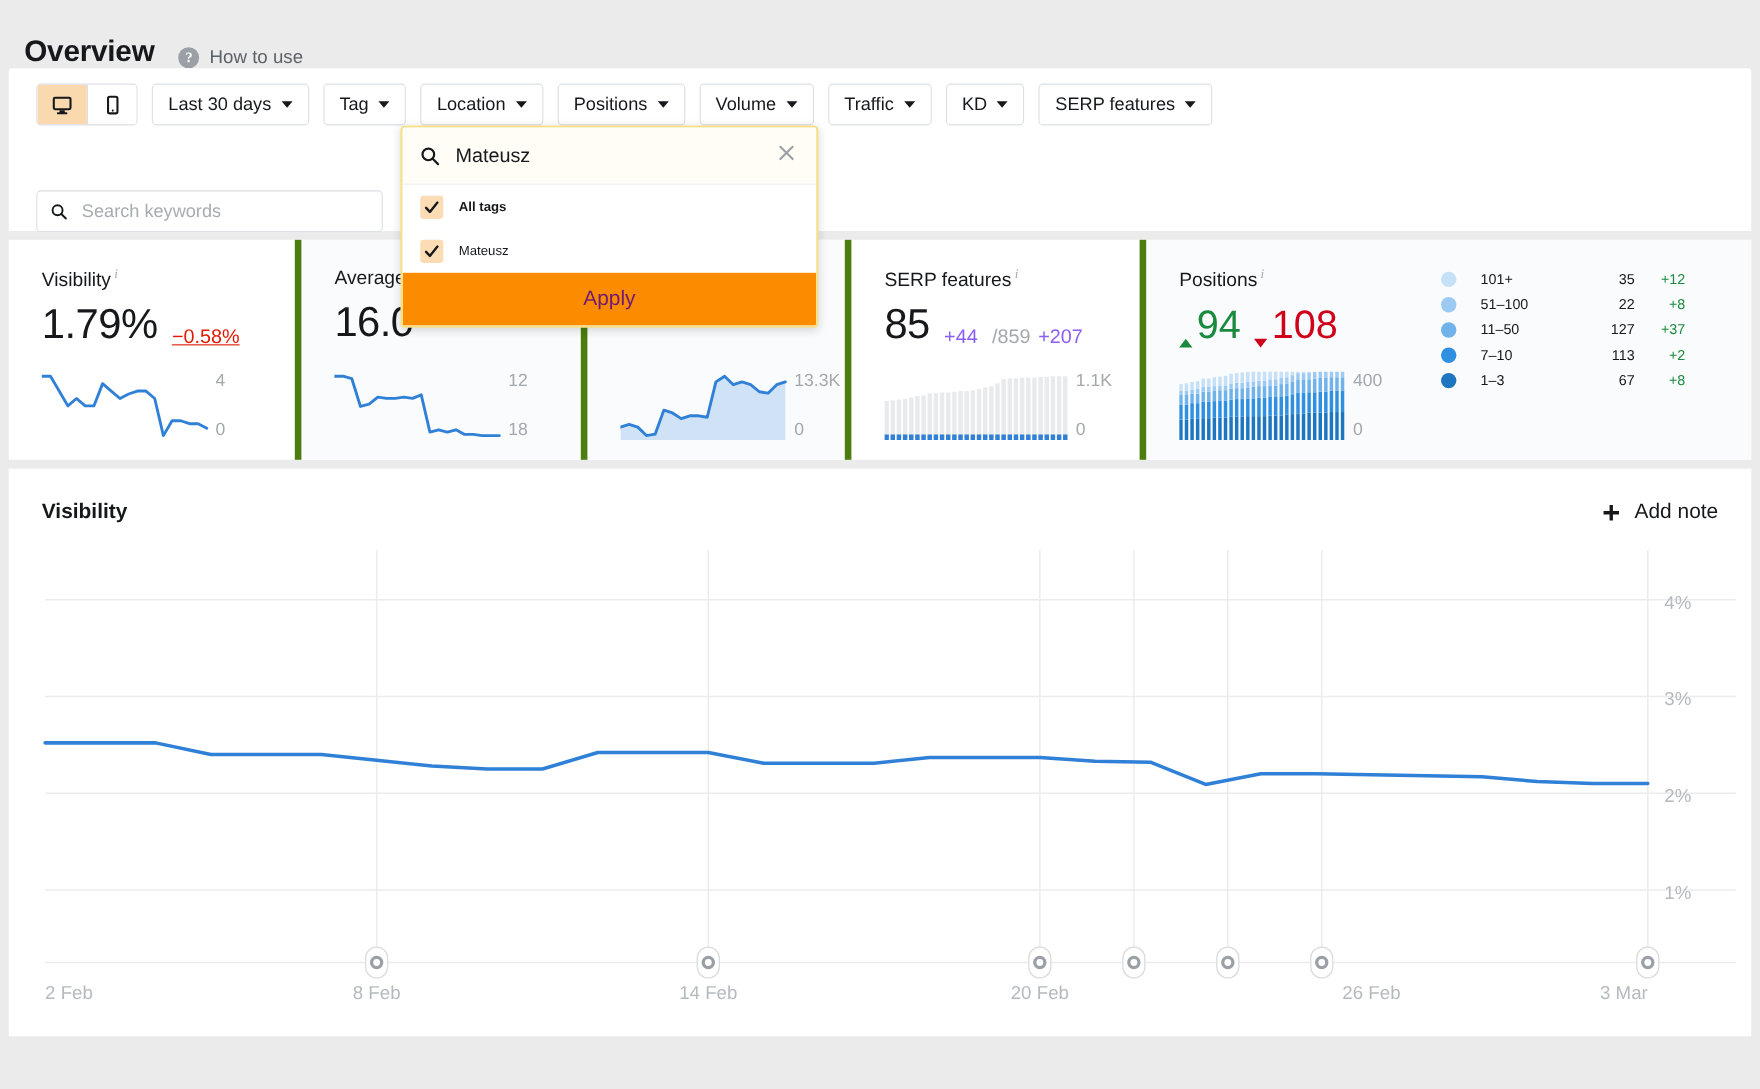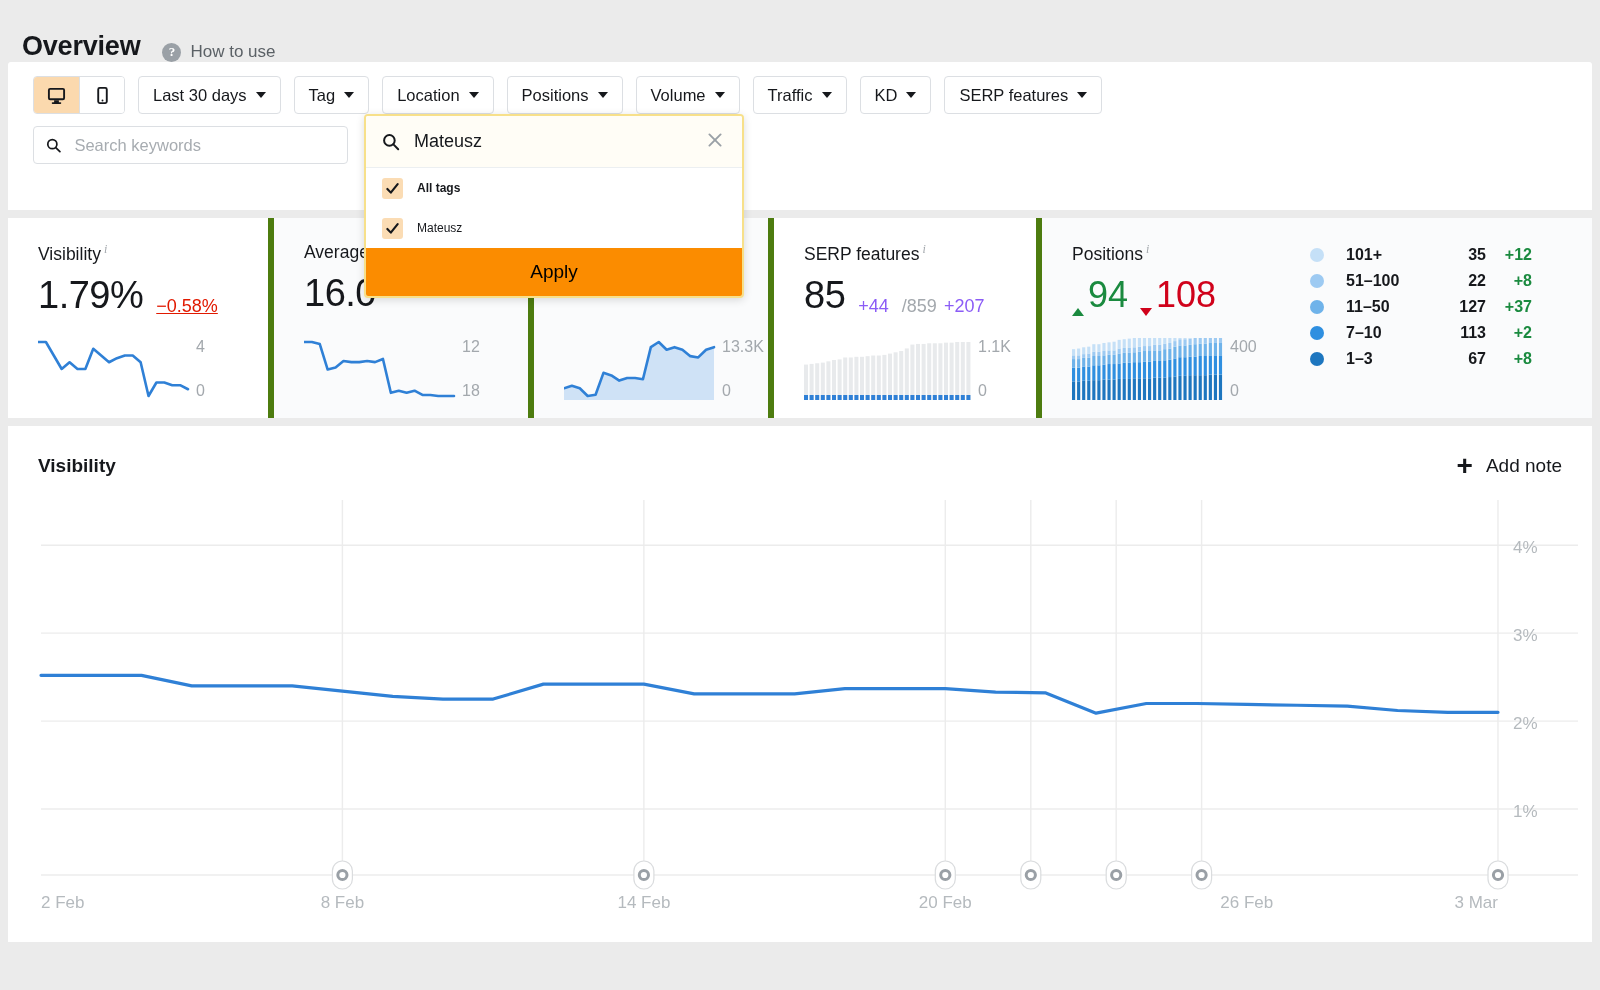--- a/index.html
+++ b/index.html
@@ -62,21 +62,21 @@
     margin-right:13px; cursor:pointer; white-space:nowrap;
   }
   .caret {
     margin-left:9px; width:0; height:0;
     border-left:5.5px solid transparent; border-right:5.5px solid transparent;
     border-top:6.5px solid #16181c;
   }
 
   #search-box {
     height:38px; width:315px; border:1px solid #dcdfe3; border-radius:4px;
-    background:#fff; display:flex; align-items:center; padding:0 12px;
+    background:#fff; display:flex; align-items:center; padding:0 12px;margin-top:47px;
   }
   #search-input {
     border:none; outline:none; font-size:16.5px; margin-left:11px;
     width:100%; font-family:"Liberation Sans", sans-serif; color:#16181c;
   }
   #search-input::placeholder { color:#a7acb1; }
 
   .mag { display:block; }
 
   
@@ -106,21 +106,21 @@
     padding:0 16px; cursor:pointer; background:#fff;
   }
   .tag-opt .lbl { font-size:12px; margin-left:14px; }
   .tag-opt.bold .lbl { font-weight:bold; }
   .cb {
     width:21px; height:21px; border-radius:3px; background:#fbdcb4;
     display:flex; align-items:center; justify-content:center;
     flex:0 0 auto;
   }
   #apply-btn {
-    height:48px; background:#fb8c00; color:#000000;
+    height:48px; background:#fb8c00; color:#701a75;
     display:flex; align-items:center; justify-content:center;
     font-size:19px; cursor:pointer;
   }
 
   
   #cards {
     margin:8px 8px 0 8px;
     display:flex;
     background:#fff;
     height:200px;
@@ -153,21 +153,21 @@
   .spark-labels {
     display:flex; flex-direction:column; justify-content:space-between;
     height:62px; margin-left:6px; font-size:16px; color:#a3a8ad;
   }
 
   
   #pos-legend {
     position:absolute; right:60px; top:28px;
     display:flex; flex-direction:column; gap:8px;
   }
-  .lg-row { display:flex; align-items:center; font-size:16px;font-weight:bold; }
+  .lg-row { display:flex; align-items:center; font-size:13px; }
   .dot { width:14px; height:14px; border-radius:50%; flex:0 0 auto; }
   .lg-name { width:94px; margin-left:22px; color:#16181c; }
   .lg-val  { width:46px; text-align:right; color:#16181c; }
   .lg-chg  { width:46px; text-align:right; color:#1a8a3f; }
 
   .tri-up {
     width:0;height:0;display:inline-block;
     border-left:6px solid transparent;border-right:6px solid transparent;
     border-bottom:8px solid #1a8a3f; margin-right:4px; vertical-align:2px;
   }

